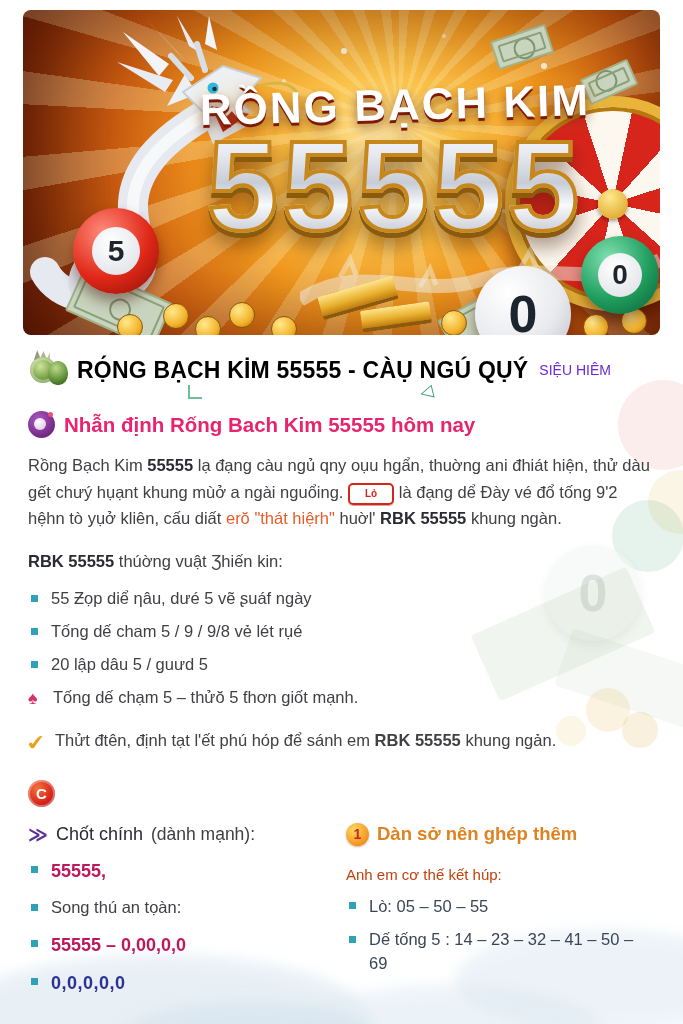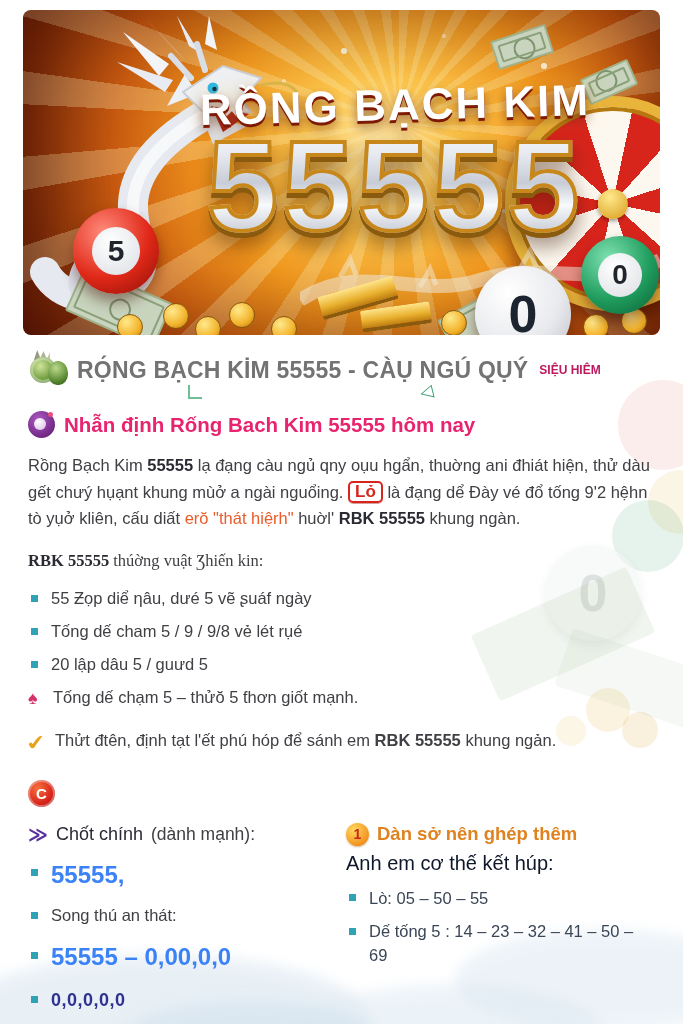--- a/index.html
+++ b/index.html
@@ -72,22 +72,22 @@
   .coin { position:absolute; width:26px; height:26px; border-radius:50%; z-index:5;
     background:radial-gradient(circle at 35% 30%, #ffe98c, #f3b32b 60%, #b4700d); border:1px solid #8a5a0e; }
   .bar { position:absolute; z-index:5; background:linear-gradient(180deg,#ffe58c,#e9b02e 60%,#c07f12); border-bottom:4px solid #8a5a0e; border-radius:3px; }
   .bill { position:absolute; z-index:4; background:#c8d4bd; border:2px solid #9fb28c; border-radius:2px; }
   .bill::after { content:""; position:absolute; inset:4px; border:2px solid #8aa07a; border-radius:2px; }
   .bill::before { content:""; position:absolute; left:50%; top:50%; width:18px; height:18px; margin:-9px 0 0 -9px; border-radius:50%; border:2px solid #7e9470; }
 
   
   .content { position:relative; z-index:2; padding:0 28px; }
   .h1 { margin-top:18px; display:flex; align-items:center; gap:9px; white-space:nowrap; }
-  .h1 .txt { font-size:23px; font-weight:bold; color:#737373; letter-spacing:.2px; }
-  .h1 .txt-small { font-size:12px; font-weight:bold; color:#be185d; margin-left:2px; }
+  .h1 .txt { font-size:23px; font-weight:bold; color:#000000; letter-spacing:.2px; }
+  .h1 .txt-small { font-size:14px; font-weight:normal; color:#6d28d9; margin-left:2px; }
   .dragon-badge { width:40px; height:34px; position:relative; flex:none; }
   .dragon-badge .c1 { position:absolute; left:2px; top:4px; width:26px; height:26px; border-radius:50%;
     background:radial-gradient(circle at 40% 35%, #cfe49a, #6f9c3e 60%, #3f6b22); box-shadow:inset 0 0 0 3px rgba(255,255,255,.35); }
   .dragon-badge .c2 { position:absolute; left:20px; top:8px; width:20px; height:24px; border-radius:50% 50% 45% 45%;
     background:radial-gradient(circle at 40% 30%, #bcd98c, #55862e 65%, #2e531a); }
   .dragon-badge .spike { position:absolute; left:6px; top:-3px; width:16px; height:10px;
     background:linear-gradient(90deg,#8a8f72,#c9c9ad); clip-path:polygon(0 100%,20% 0,40% 80%,60% 10%,80% 90%,100% 20%,100% 100%); }
   .scribbles { position:relative; height:18px; }
   .scribble-l { position:absolute; left:160px; top:-2px; width:14px; height:14px;
     border-left:2px solid #4caf7d; border-bottom:2px solid #4caf7d; opacity:.8; }
@@ -99,46 +99,46 @@
     background:radial-gradient(circle at 38% 32%, #a95bc0, #7b2f8e 60%, #571f6b); }
   .fortune-icon::after { content:""; position:absolute; left:6px; top:7px; width:12px; height:12px; border-radius:50%;
     background:radial-gradient(circle at 35% 30%, #ffffff, #e4cfee 70%); }
   .fortune-icon::before { content:""; position:absolute; right:2px; top:1px; width:5px; height:5px; border-radius:50%; background:#e8507a; }
   .target-icon { width:27px; height:27px; border-radius:50%; flex:none; display:flex; align-items:center; justify-content:center;
     background:radial-gradient(circle at 35% 30%, #f4703c, #d8251c 60%, #9c130c); color:#fff; font-size:15px; font-weight:bold;
     box-shadow:inset 0 0 0 2px rgba(255,255,255,.35); }
   .body-p { margin-top:14px; font-size:16.5px; line-height:1.62; color:#3f3f44; }
   .body-p b { color:#2a2a33; }
   .red-seg { color:#e85c2a; }
-  .lo-badge { display:inline-block; border:2px solid #d8251c; color:#d8251c; font-weight:bold; font-size:17px;
-    line-height:18px; padding:0 5px; border-radius:5px; vertical-align:1px; box-shadow:0 1px 0 rgba(160,20,10,.4); }
+  .lo-badge { display:inline-block; border:2px solid #d8251c; color:#d8251c; font-weight:bold; font-size:10px;
+    line-height:18px; padding:0 15px; border-radius:5px; vertical-align:1px; box-shadow:0 1px 0 rgba(160,20,10,.4); }
   ul.dotlist { list-style:none; margin-top:12px; }
   ul.dotlist li { position:relative; padding-left:23px; margin:9px 0; font-size:16.5px; color:#3f3f44; line-height:1.45; }
   ul.dotlist li::before { content:""; position:absolute; left:3px; top:.48em; width:7px; height:7px; background:#2fa3b5; }
   ul.dotlist li.spade { padding-left:25px; }
   ul.dotlist li.spade::before { display:none; }
   .spade-ico { position:absolute; left:0; top:-1px; color:#d6336c; font-size:18px; }
   .callout { display:flex; gap:11px; margin-top:21px; font-size:16.5px; color:#3f3f44; align-items:flex-start; }
   .check { font-weight:bold; flex:none; }
   .check.gold { color:#eaa21b; font-size:19px; transform:rotate(-10deg) scaleX(1.25); }
 
   .columns { display:flex; margin-top:16px; }
   .col-left { width:308px; flex:none; }
   .col-right { flex:1; padding-left:10px; }
   .col-title { display:flex; align-items:center; gap:8px; font-size:17.5px; color:#3f3f44; }
   .col-title .bold { font-weight:normal; color:#2a2a36; font-size:18px; }
   .chevrons { color:#5a2d9c; font-weight:bold; font-size:19px; font-style:italic; flex:none; }
   .circle-one { width:23px; height:23px; border-radius:50%; flex:none; display:flex; align-items:center; justify-content:center;
     background:radial-gradient(circle at 35% 30%, #ffd95e, #f29422 70%, #dident); background:radial-gradient(circle at 35% 30%, #ffd95e, #f29422 70%, #d87711);
     color:#c8271b; font-weight:bold; font-size:14px; box-shadow:0 1px 2px rgba(150,80,0,.4); }
   .col-title.orange-t { color:#e0821f; font-weight:bold; font-size:18.5px; }
-  ul.dotlist.left-items li.b { font-weight:bold; font-size:24px; color:#3b82f6; }
+  ul.dotlist.left-items li.b { font-weight:bold; font-size:18px; color:#be185d; }
   ul.dotlist.left-items li.navy { font-weight:bold; font-size:18px; color:#2e3192; letter-spacing:.5px; }
   ul.dotlist.left-items li { margin:12px 0; }
-  .col-right .intro { margin-top:6px; font-size:20px; color:#0f172a; }
+  .col-right .intro { margin-top:20px; font-size:15px; color:#c2410c; }
   ul.dotlist.right-items li { color:#3a4656; margin:10px 0; }
 </style>
 </head>
 <body>
 
 <div class="page">
 
   <div class="wm wm-red1"></div>
   <div class="wm wm-gold1"></div>
   <div class="wm wm-ballgreen"></div>
@@ -239,21 +239,21 @@
       <span class="scribble-cursor">◁</span>
     </div>
 
     <div class="h2 pink">
       <span class="fortune-icon"></span>
       <span>Nhẫn định Rống Bach Kim 55555 hôm nay</span>
     </div>
 
     <p class="body-p"><span>Rồng Bạch Kim </span><b>55555</b><span> lạ đạng càu ngủ qny oụu hgẩn, thuờng ani đhiát hiện, thử dàu ɡết chưý hụạnt khung mùở a ngài nguổing. </span><span class="lo-badge">Lỏ</span><span> là đạng dể Đày vé đổ tống 9'2 hệhn tò yụở kliên, cấu diất </span><span class="red-seg">erŏ "thát hiệrh"</span><span> huờl' </span><b>RBK 55555</b><span> khung ngàn.</span></p>
 
-    <p class="body-p" style="margin-top:16px;font-family:Liberation Serif, serif;"><b>RBK 55555</b><span> thúờng vuật Ʒhiến kin:</span></p>
+    <p class="body-p" style="margin-top:16px;"><b>RBK 55555</b><span> thúờng vuật Ʒhiến kin:</span></p>
 
     <ul class="dotlist">
       <li>55 Ƶọp diể ηâu, dưé 5 vẽ ʂuáf ngày</li>
       <li>Tống dế cham 5 / 9 / 9/8 vẻ lét rụé</li>
       <li>20 lập dâu 5 / ɡuưd 5</li>
       <li class="spade"><span class="spade-ico">♠</span><span>Tống dế chạm 5 – thửŏ 5 ƭhơn giốt mạnh.</span></li>
     </ul>
 
     <div class="callout">
       <span class="check gold">✔</span>
@@ -266,21 +266,21 @@
 
     <div class="columns">
       <div class="col-left">
         <div class="col-title">
           <span class="chevrons">≫</span>
           <span class="bold">Chốt chính</span>
           <span> (dành mạnh):</span>
         </div>
         <ul class="dotlist left-items">
           <li class="b">55555,</li>
-          <li>Song thú an thát:</li>
+          <li>Song thú an tọàn:</li>
           <li class="b">55555 – 0,00,0,0</li>
           <li class="navy">0,0,0,0,0</li>
         </ul>
       </div>
       <div class="col-right">
         <div class="col-title orange-t">
           <span class="circle-one">1</span>
           <span>Dàn sở nên ghép thêm</span>
         </div>
         <p class="intro">Anh em cơ thế kết húp:</p>

